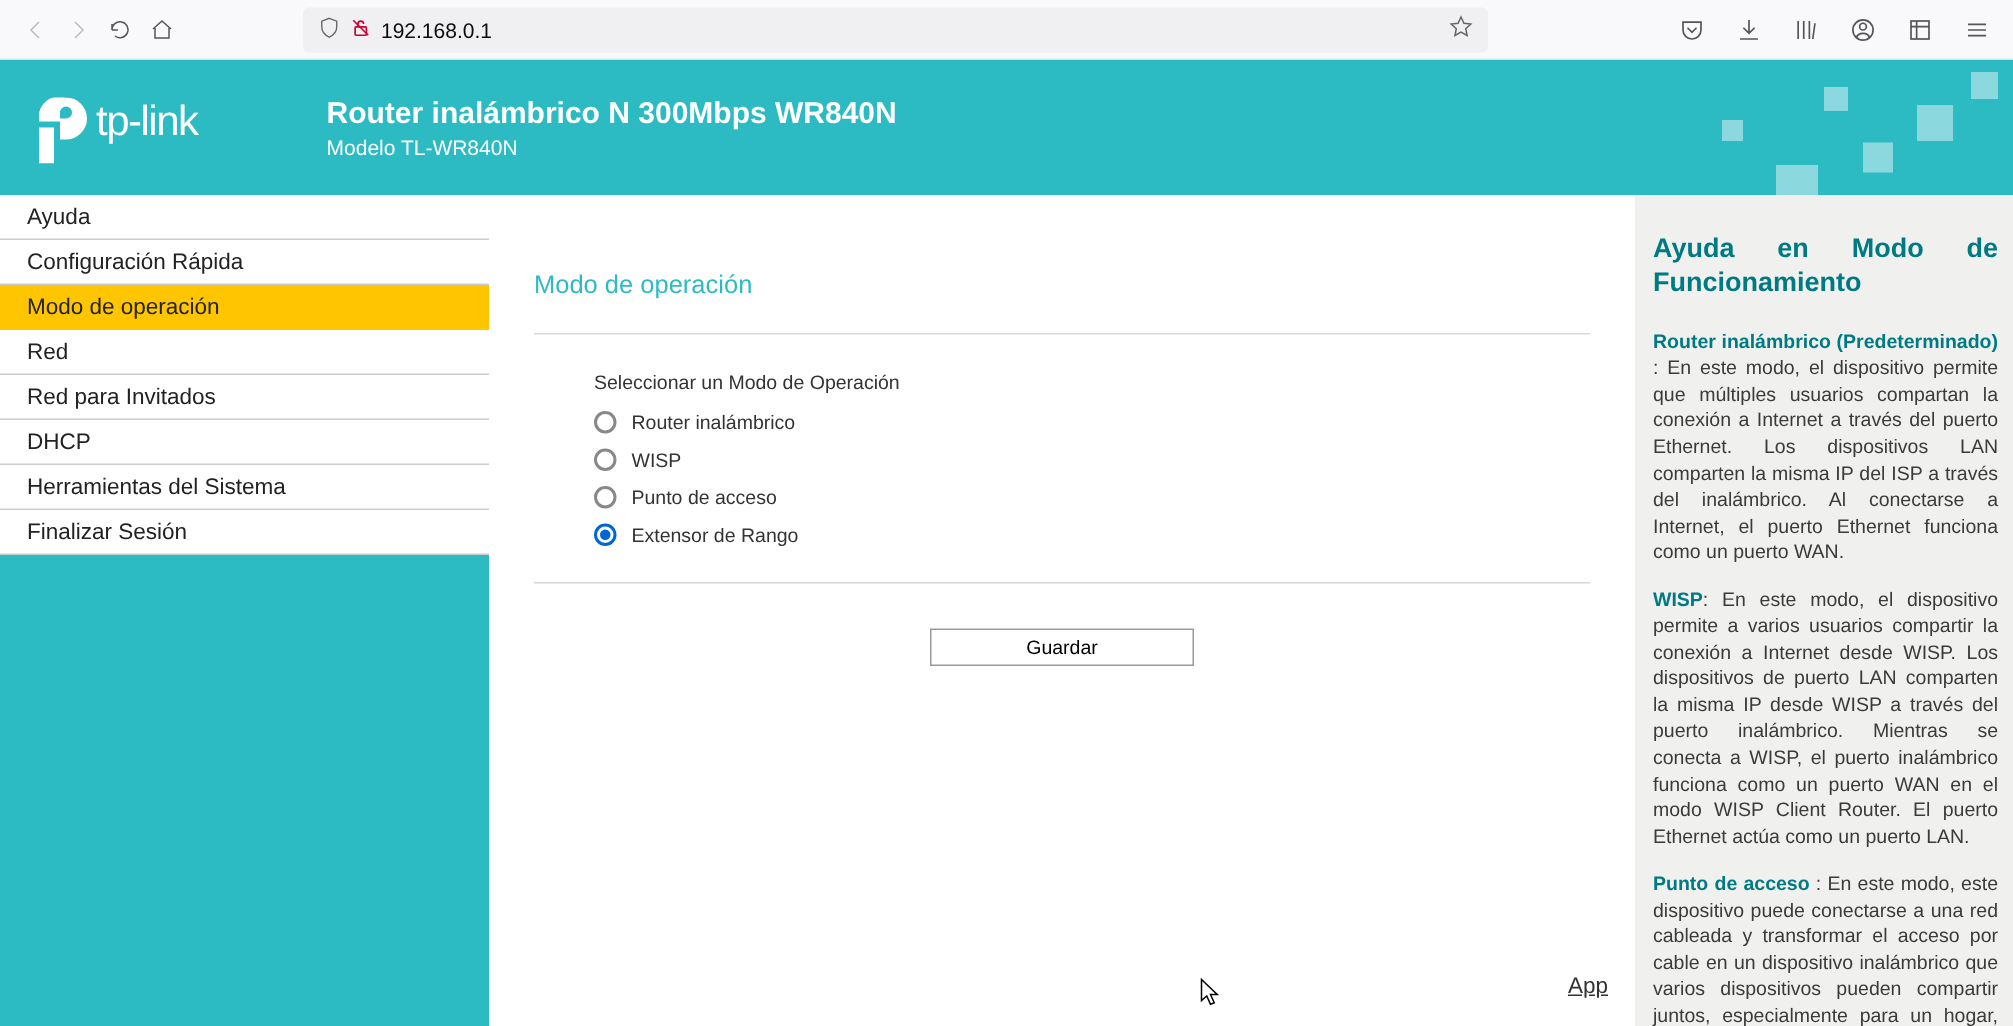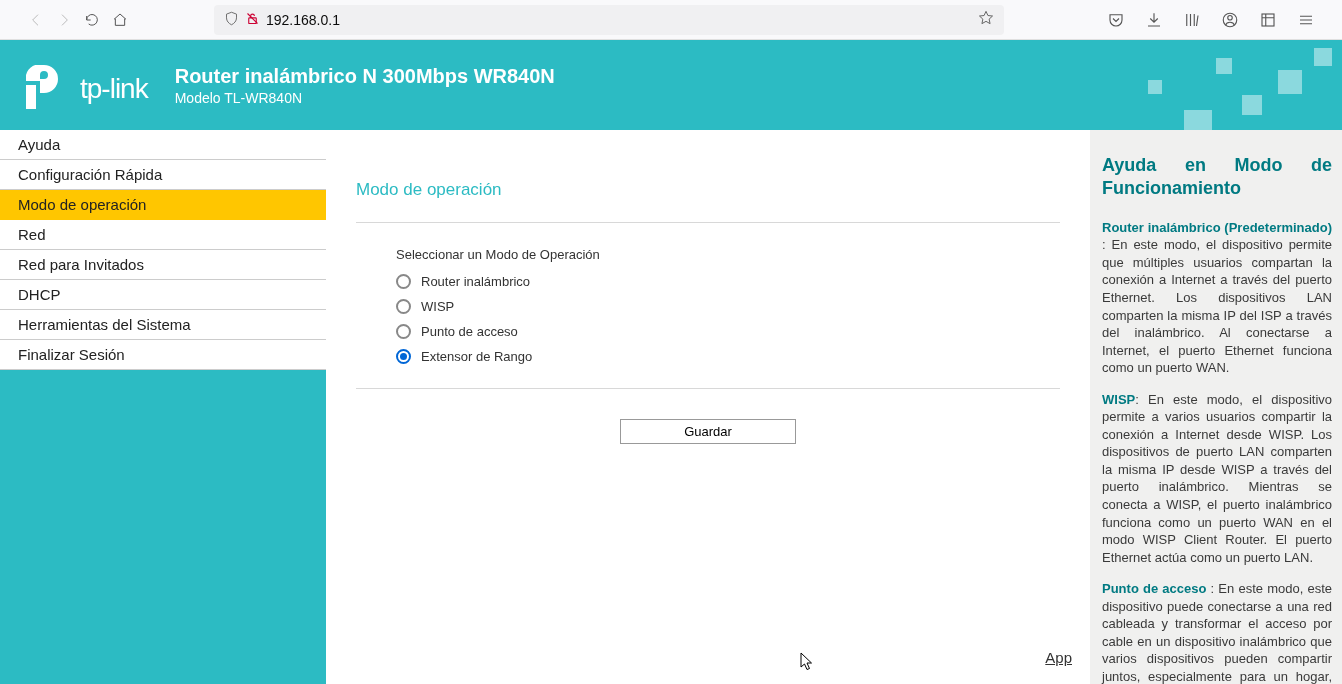--- a/index.html
+++ b/index.html
@@ -1,34 +1,34 @@
 <!DOCTYPE html>
 <html><head>
 <meta charset="utf-8">
 <style>
 * { margin:0; padding:0; box-sizing:border-box; font-family:Arial,Helvetica,sans-serif; }
 body { width:1342px; height:684px; overflow:hidden; background:#fff; }
 
 
-.browser-bar { height:40px; background:#f9f9fb; border-bottom:1px solid #e0e0e0; display:flex; align-items:center; padding:0 22px; gap:0; }
+.browser-bar { height:40px; background:#f9f9fb; border-bottom:1px solid #e0e0e0; display:flex; align-items:center; padding:0 10px; gap:0; }
 .bb-btn { width:28px; height:28px; display:flex; align-items:center; justify-content:center; color:#555; border-radius:4px; }
 .bb-btn svg { width:16px; height:16px; stroke:#555; fill:none; stroke-width:1.5; }
 .bb-btn.disabled svg { stroke:#bbb; }
 .url-bar { flex:0 0 790px; height:30px; background:#f0f0f2; border-radius:4px; margin-left:80px; display:flex; align-items:center; padding:0 10px; gap:6px; font-size:14px; color:#444; }
 .url-text { flex:1; color:#0c0c0c; }
 .star { margin-left:auto; }
 .right-icons { margin-left:auto; display:flex; gap:10px; align-items:center; }
 .right-icons .bb-btn svg { width:18px; height:18px; }
 
 
 .banner { height:90px; background:#2cbbc3; display:flex; align-items:center; padding-left:20px; position:relative; overflow:hidden; }
-.logo { display:flex; align-items:flex-end; gap:20px; }
+.logo { display:flex; align-items:flex-start; gap:4px; }
 .logo-mark { width:40px; height:40px; position:relative; }
 .logo-text { color:#fff; font-size:28px; font-weight:300; letter-spacing:-1px; }
-.banner-title { margin-left:27px; color:#fff; }
+.banner-title { margin-left:86px; color:#fff; }
 .banner-title .t1 { font-size:20px; font-weight:bold; }
 .banner-title .t2 { font-size:14px; margin-top:2px; }
 .banner-deco { position:absolute; right:0; top:0; width:260px; height:90px; opacity:0.45; }
 .banner-deco div { position:absolute; background:#fff; }
 
 
 .layout { display:flex; height:554px; }
 .sidebar { width:326px; background:#2cbbc3; }
 .menu-item { background:#fff; border-bottom:1px solid #ccc; padding:6px 18px; font-size:15px; color:#222; cursor:pointer; }
 .menu-item.active { background:#ffc600; border-bottom-color:#ffc600; }

